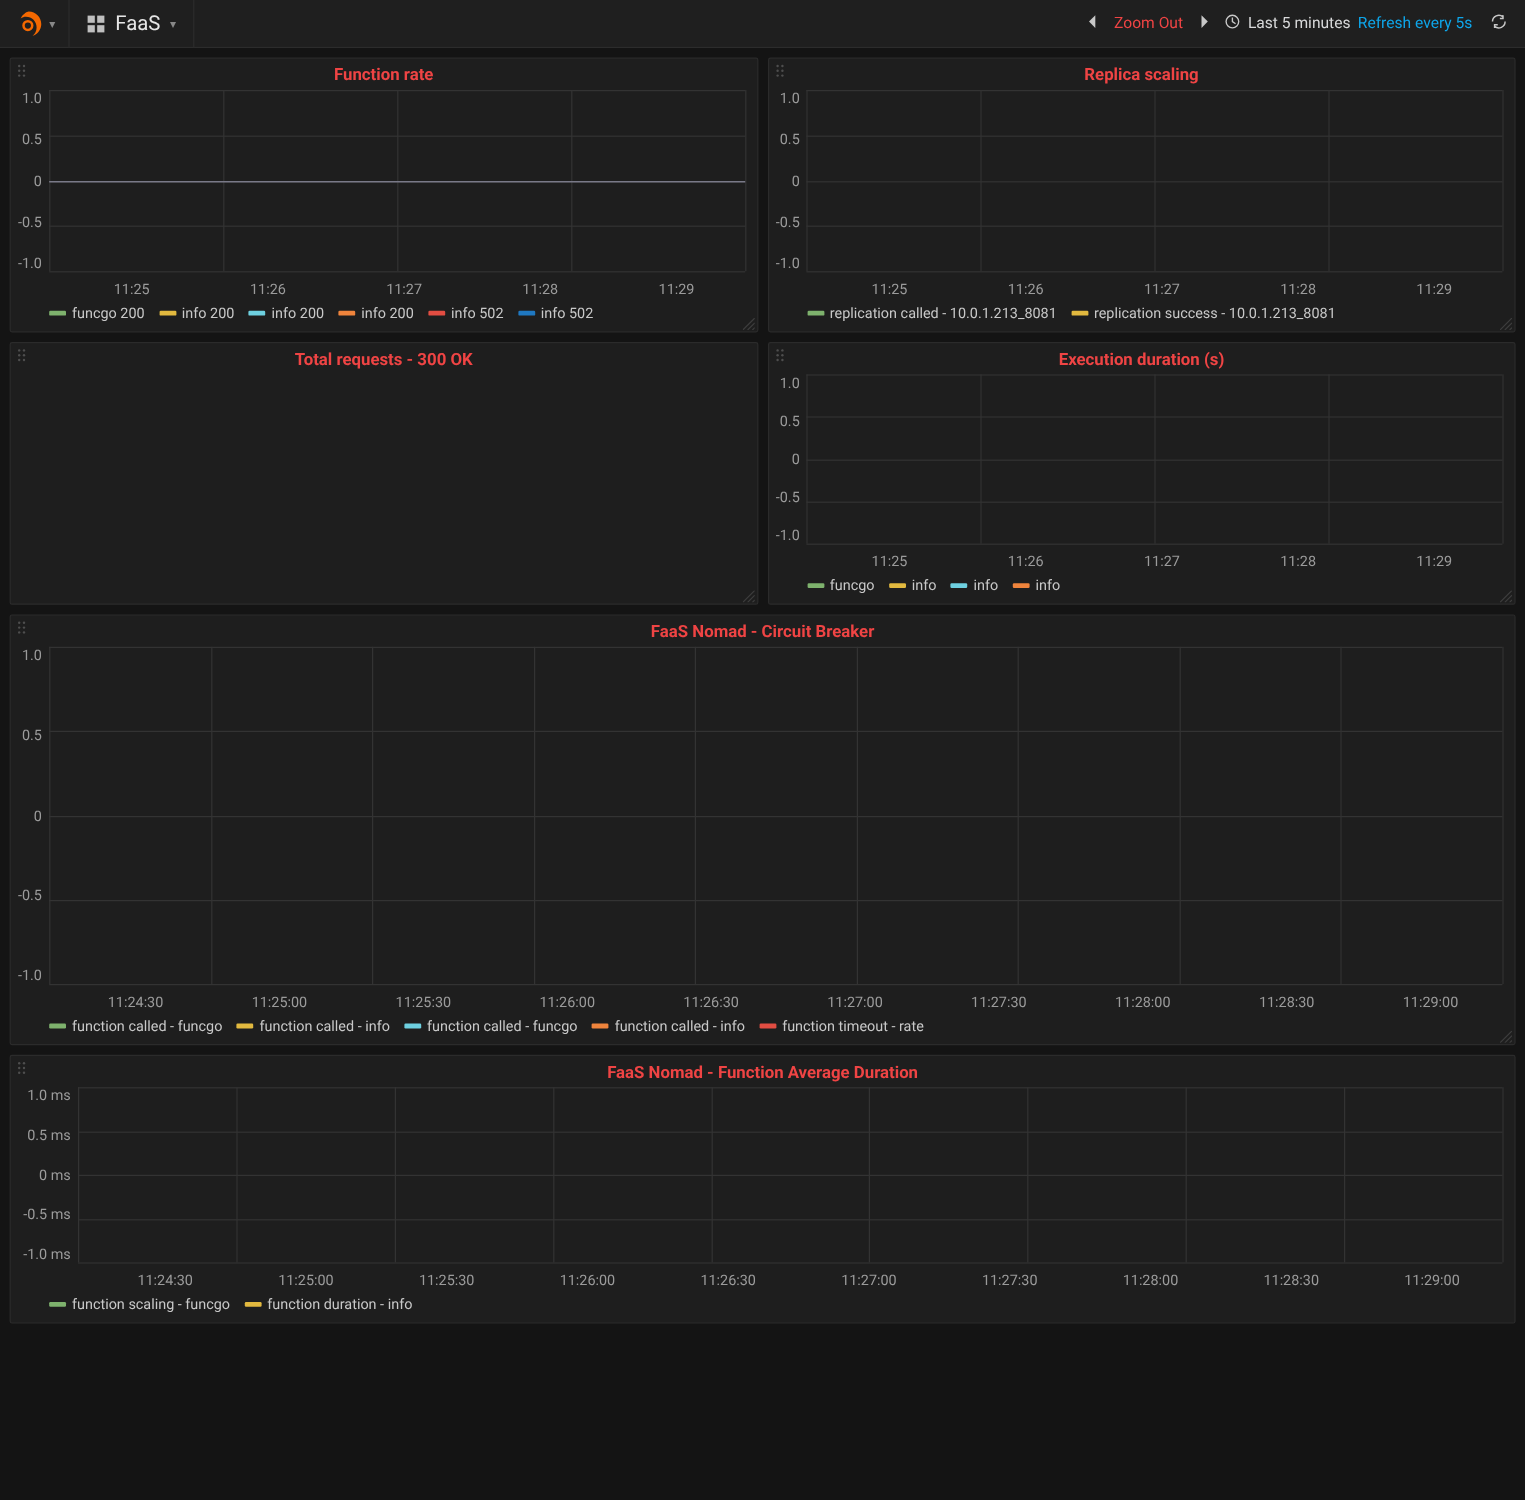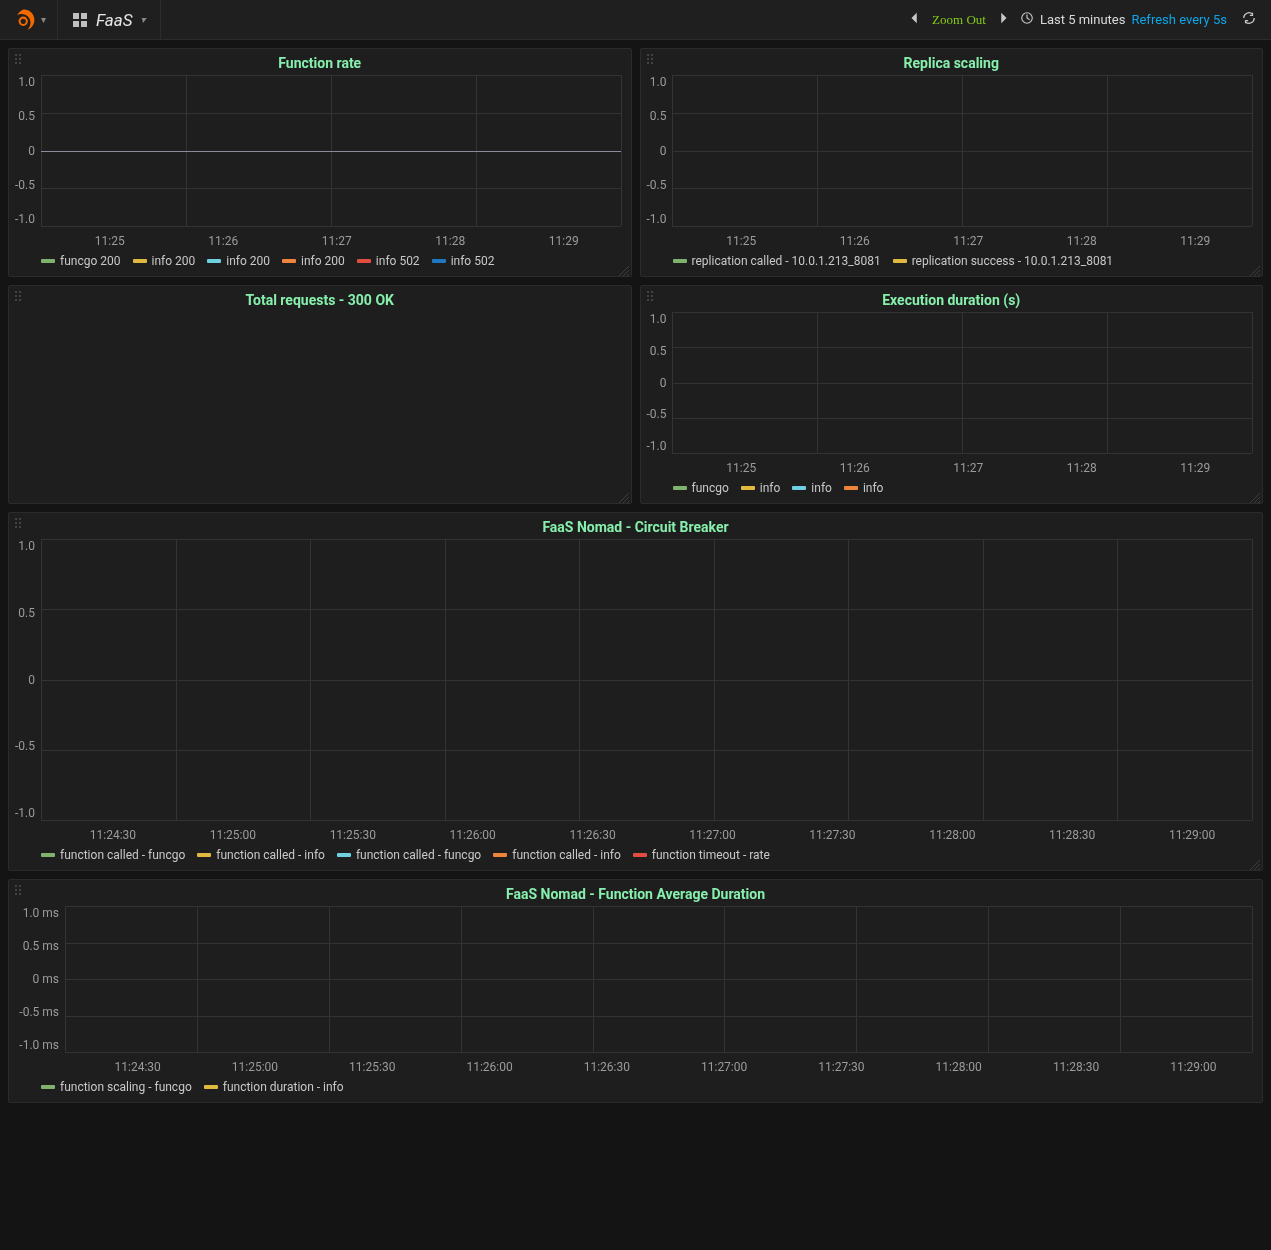--- a/index.html
+++ b/index.html
@@ -24,27 +24,26 @@
     display:flex; align-items:center; justify-content:center;
     border-right: 1px solid #2c2c2c;
   }
   .logo-swirl { width: 26px; height: 26px; }
   .dash-cell {
     padding: 0 14px;
     height: 40px;
     display:flex; align-items:center; gap:8px;
     border-right: 1px solid #2c2c2c;
     cursor: pointer;
-    font-style: italic;
   }
   .nav-icon { width:16px; height:16px; display:inline-flex; align-items:center; justify-content:center; color:#c8c8c8; }
   .nav-icon-btn { width:32px; height:40px; display:inline-flex; align-items:center; justify-content:center; cursor:pointer; color:#c8c8c8; }
   .spacer { flex:1; }
   .time-nav { display:flex; align-items:center; gap:10px; }
-  .time-nav .zoom { color:#84cc16; cursor:pointer;font-family:Liberation Serif, serif; }
+  .time-nav .zoom { color:#ef4444; cursor:pointer; }
   .time-nav .chev { cursor:pointer; color:#c8c8c8; }
   .time-nav .range { display:flex; align-items:center; gap:6px; cursor:pointer; }
   .time-nav .refresh { color:#0ea5e9; }
   .time-nav svg { width:14px; height:14px; }
   .dash-title { font-size:17px; color:#e6e6e6; }
   .dash-caret { font-size:10px; color:#888; }
 
   
   .grid {
     padding: 8px;
@@ -64,21 +63,21 @@
     position:absolute; top:4px; left:4px;
     width:12px; height:12px;
     opacity:.45; cursor:grab;
   }
   .drag-handle svg { width:12px; height:12px; }
   .resize-handle {
     position:absolute; right:2px; bottom:2px;
     width:10px; height:10px; opacity:.35; cursor:nwse-resize;
   }
   .resize-handle svg { width:10px; height:10px; }
-  .panel-title { text-align:center; font-weight:700; color:#86efac; font-size:14px; margin-bottom:4px; cursor:pointer; }
+  .panel-title { text-align:center; font-weight:700; color:#ef4444; font-size:14px; margin-bottom:4px; cursor:pointer; }
   .chart-area {
     position:relative;
     display:flex;
     padding: 0 10px 4px 6px;
   }
   .y-axis {
     display:flex; flex-direction:column; justify-content:space-between;
     text-align:right; color:#9b9b9b; font-size:12px;
     padding-right:6px;
   }

